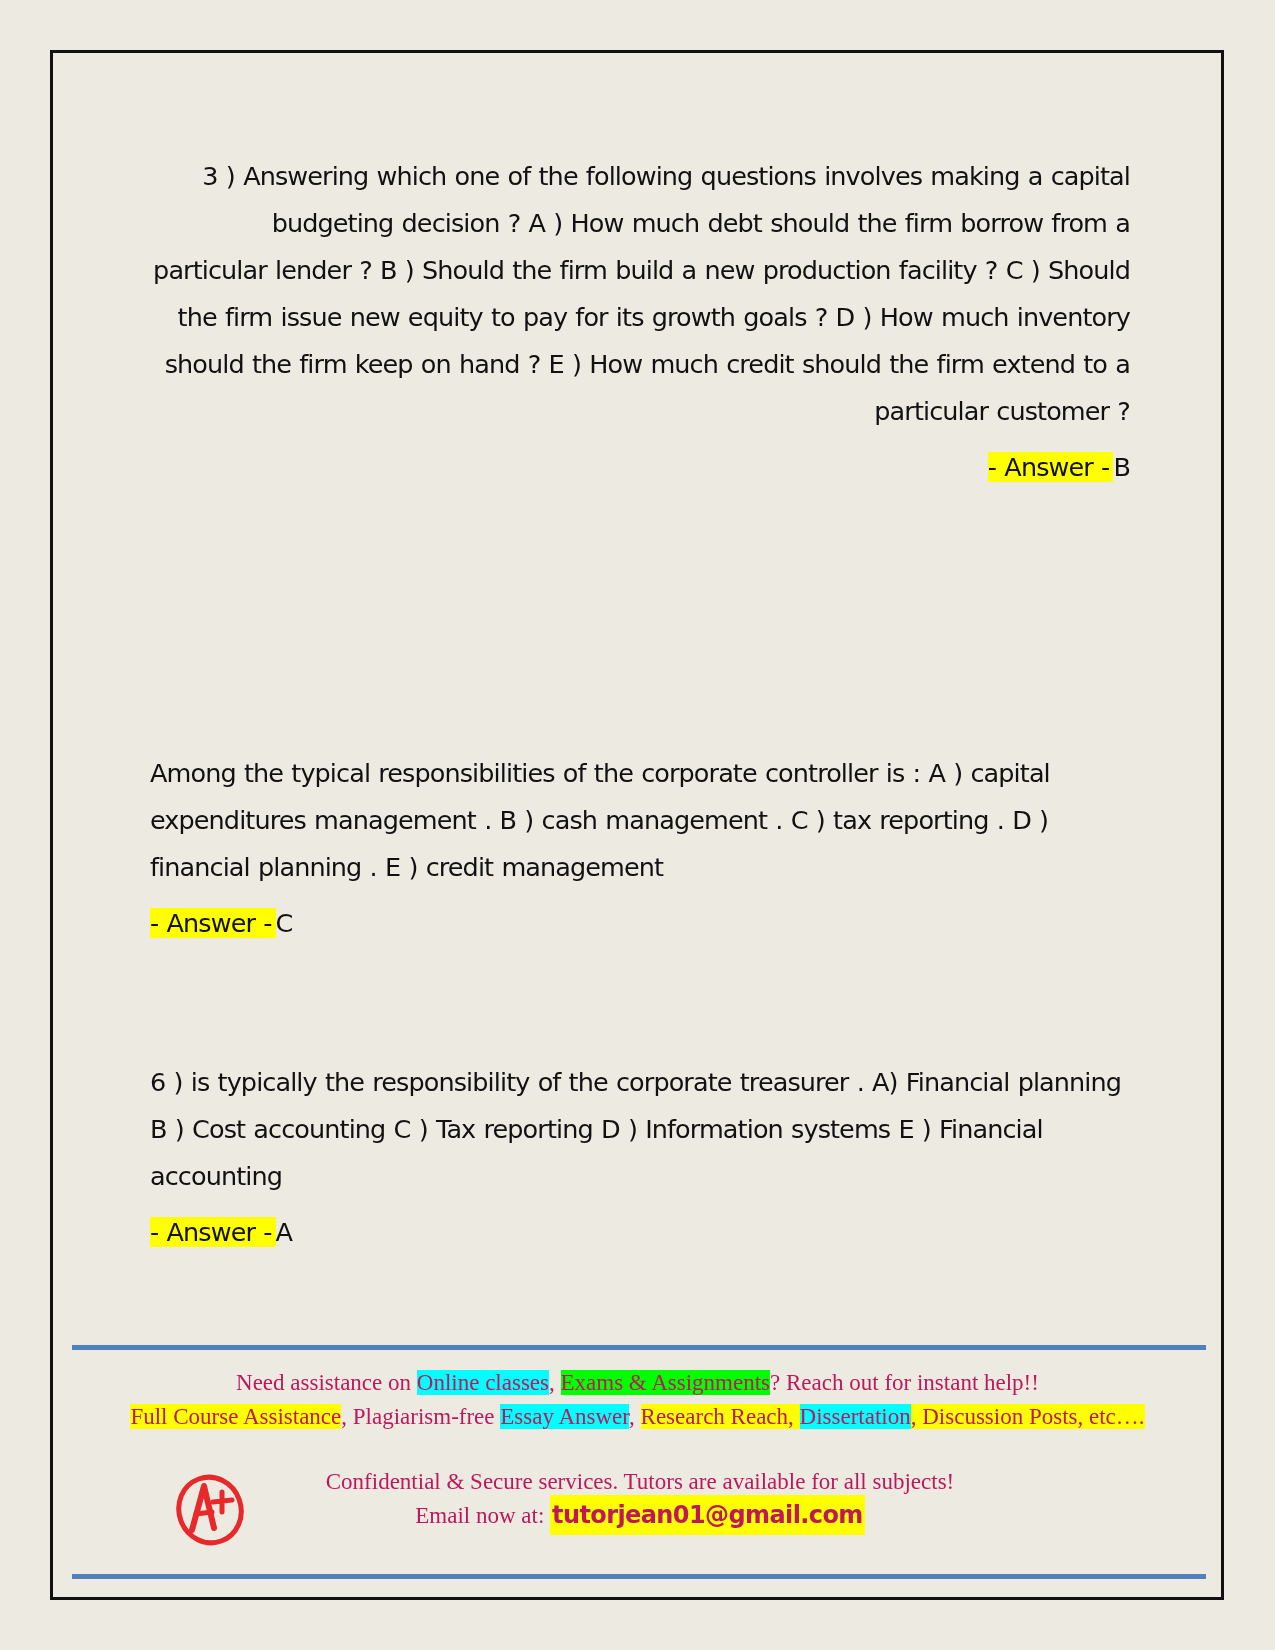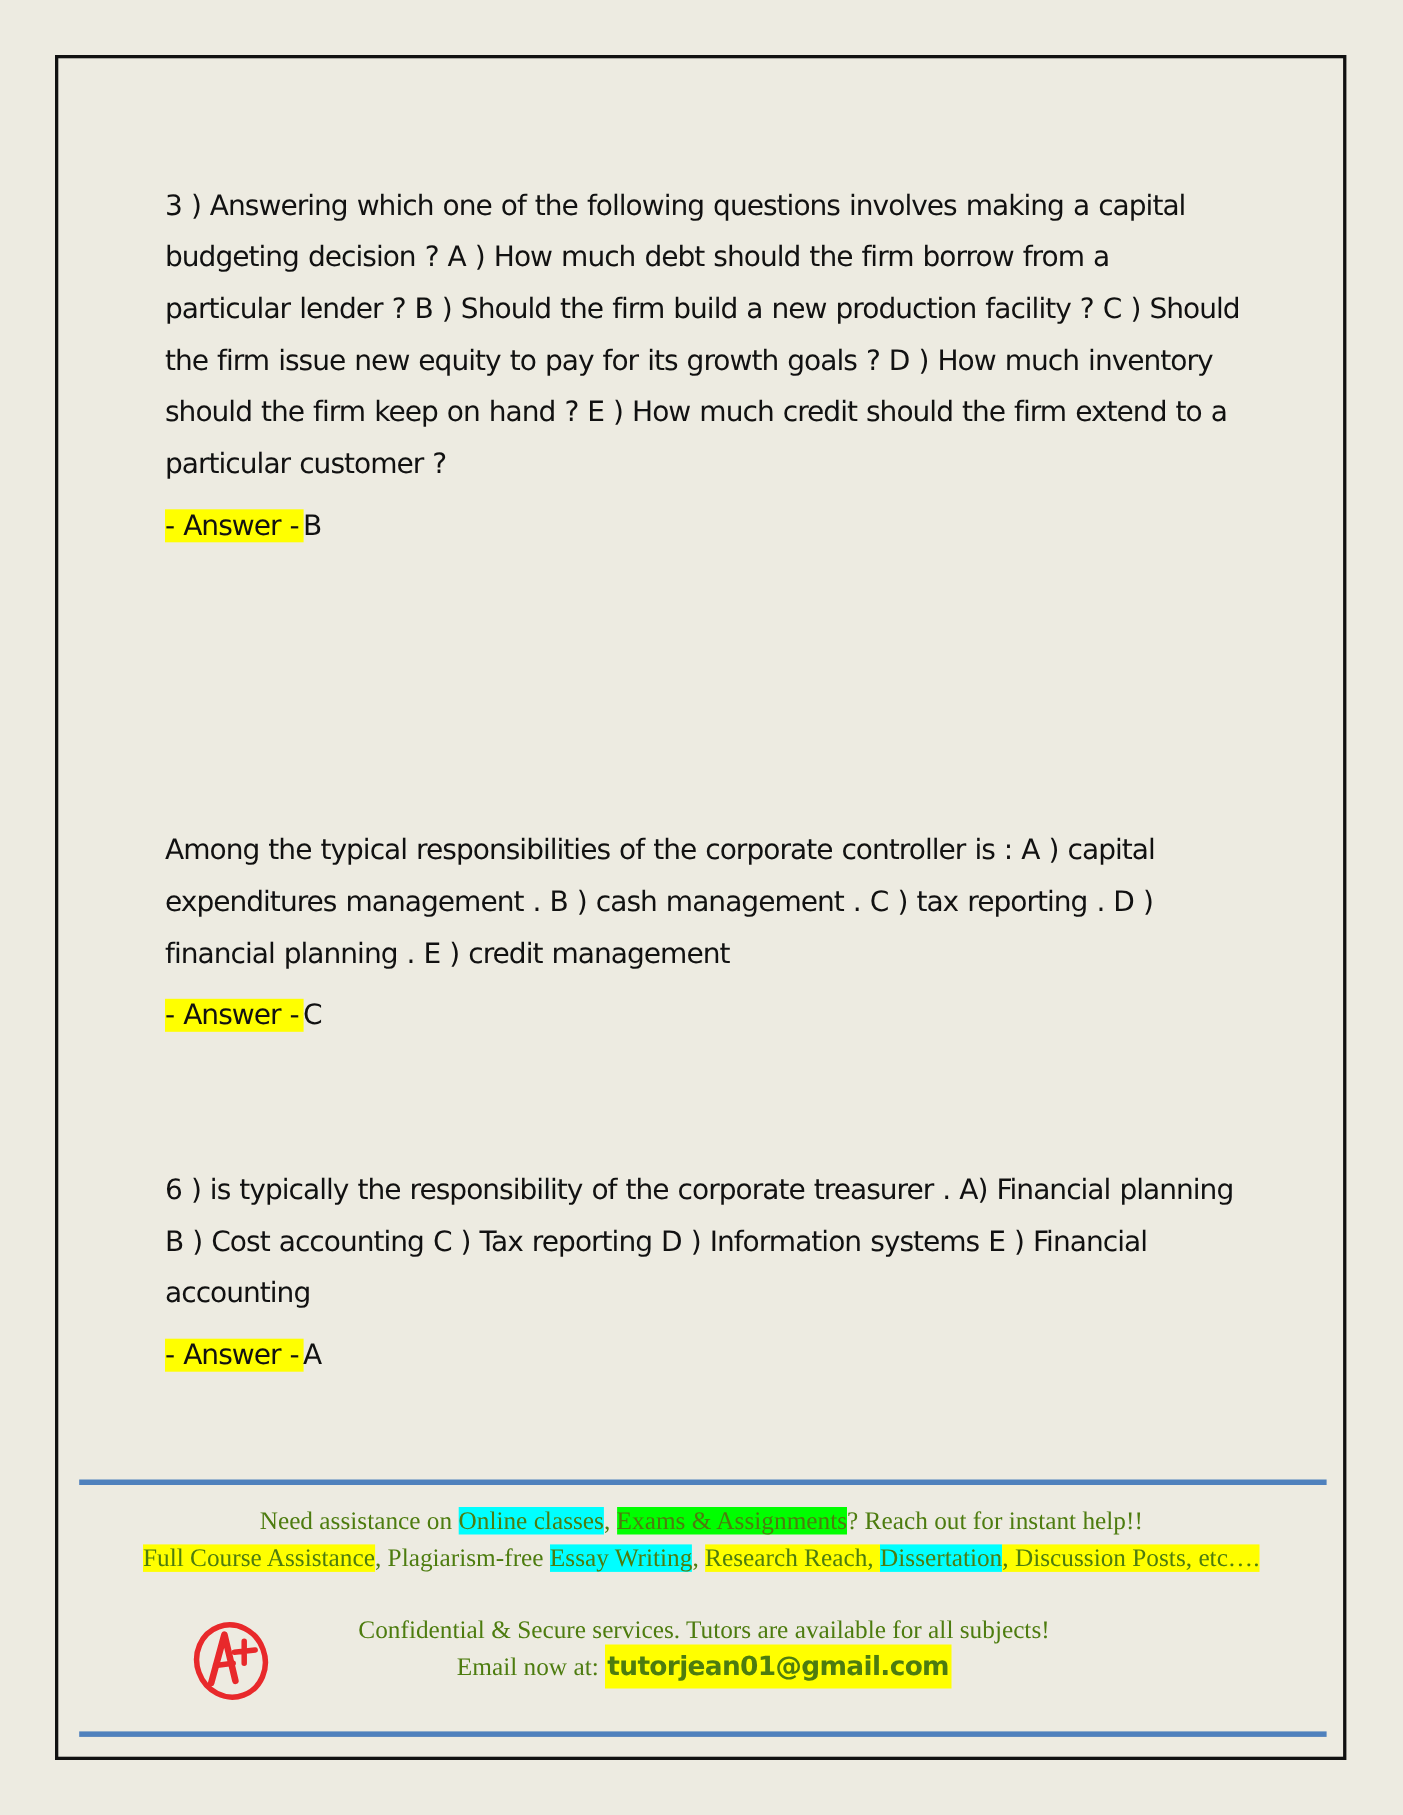--- a/index.html
+++ b/index.html
@@ -34,41 +34,41 @@
   .answer {
     margin: 14px 0 0 0;
     line-height: 36px;
     height: 36px;
   }
   .answer-label {
     background: #ffff00;
     padding-right: 4px;
   }
   .block { position: absolute; left: 0; width: 980px; }
-  .b1 { top: 16px; }
+  .b1 { top: 5px; text-align: right; }
   .b2 { top: 420px; }
   .b3 { top: 602px; }
   .b4 { top: 911px; }
 
   .rule {
     position: absolute;
     left: 72px; width: 1134px;
     height: 5px;
     background: #4f81bd;
   }
   .rule-top { top: 1345px; }
   .rule-bottom { top: 1574px; }
 
   .footer-line {
     position: absolute;
     left: 60px; width: 1155px;
     text-align: center;
     font-family: "Liberation Serif", serif;
     font-size: 23px;
-    color: #4d7c0f;
+    color: #be185d;
     white-space: nowrap;
   }
   .fl1 { top: 1370px; }
   .fl2 { top: 1404px; }
   .fl3 { top: 1469px; left: 260px; width: 760px; }
   .fl4 { top: 1501px; left: 260px; width: 760px; }
   .hl-cyan { background: #00ffff; }
   .hl-green { background: #00ff00; }
   .hl-yellow { background: #ffff00; }
   .email {
@@ -107,21 +107,21 @@
   <div class="block b4">
     <p class="question">6 ) is typically the responsibility of the corporate treasurer . A) Financial planning B ) Cost accounting C ) Tax reporting D ) Information systems E ) Financial accounting</p>
     <p class="answer"><span class="answer-label">- Answer -</span><span>A</span></p>
   </div>
 </div>
 
 <div class="rule rule-top"></div>
 
 <div class="footer-line fl1"><span>Need assistance on </span><span class="hl-cyan">Online classes</span><span>, </span><span class="hl-green">Exams &amp; Assignments</span><span>? Reach out for instant help!!</span></div>
 
-<div class="footer-line fl2"><span class="hl-yellow">Full Course Assistance</span><span>, Plagiarism-free </span><span class="hl-cyan">Essay Writing</span><span>, </span><span class="hl-yellow">Research Reach, </span><span class="hl-cyan">Dissertation</span><span class="hl-yellow">, Discussion Posts, etc….</span></div>
+<div class="footer-line fl2"><span class="hl-yellow">Full Course Assistance</span><span>, Plagiarism-free </span><span class="hl-cyan">Essay Answer</span><span>, </span><span class="hl-yellow">Research Reach, </span><span class="hl-cyan">Dissertation</span><span class="hl-yellow">, Discussion Posts, etc….</span></div>
 
 <svg class="logo" viewBox="0 0 80 82">
   <ellipse cx="40" cy="42" rx="31" ry="33" fill="none" stroke="#e8292b" stroke-width="5" transform="rotate(-20 40 42)"></ellipse>
   <path d="M22 62 L34 18 L44 60" fill="none" stroke="#e8292b" stroke-width="6" stroke-linecap="round" stroke-linejoin="round"></path>
   <path d="M26 46 L42 44" fill="none" stroke="#e8292b" stroke-width="5" stroke-linecap="round"></path>
   <path d="M52 24 L52 44 M43 34 L62 32" fill="none" stroke="#e8292b" stroke-width="5" stroke-linecap="round"></path>
 </svg>
 
 <div class="footer-line fl3">Confidential &amp; Secure services. Tutors are available for all subjects!</div>
 

